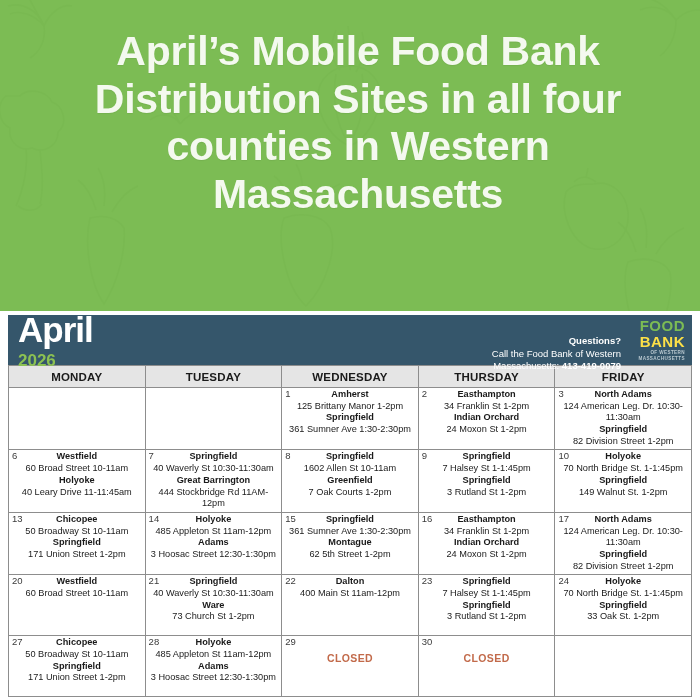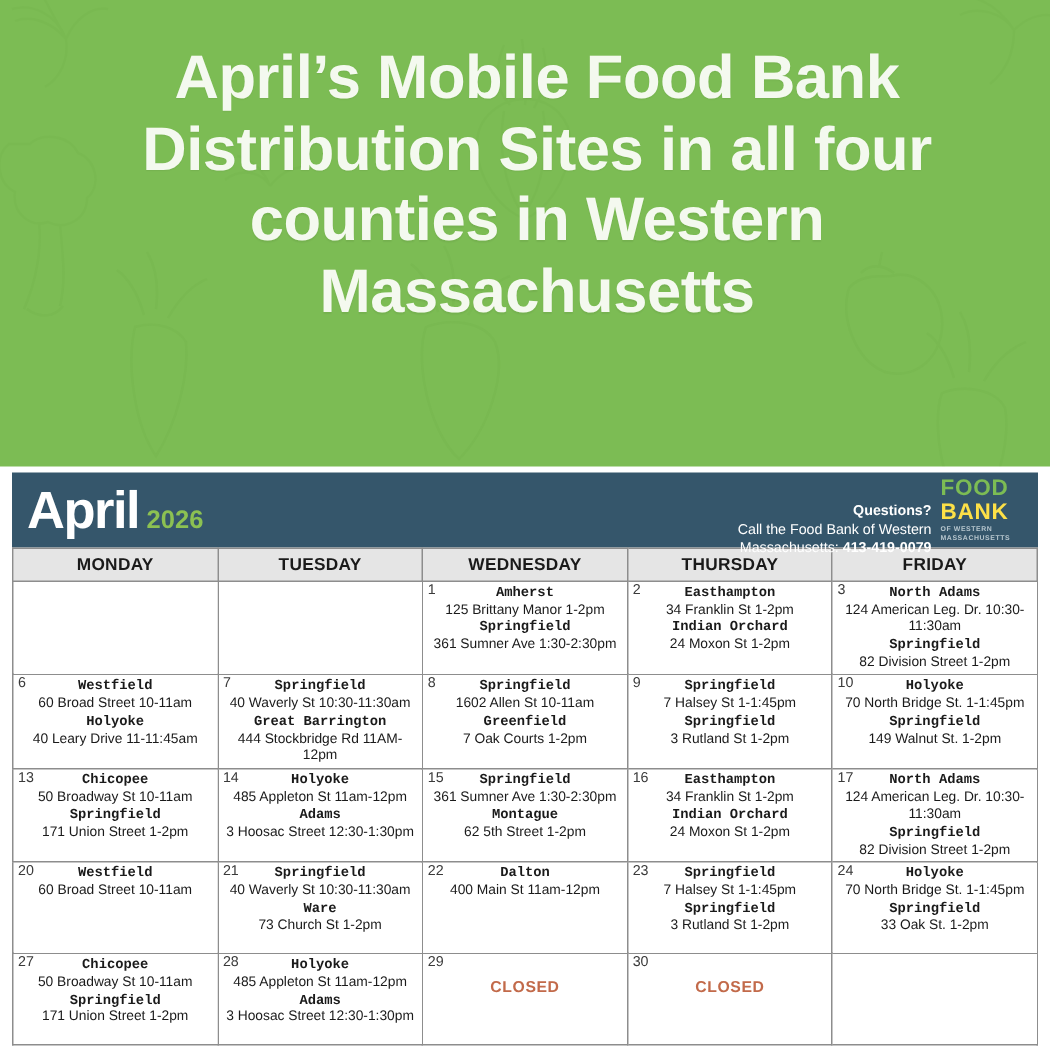--- a/index.html
+++ b/index.html
@@ -53,20 +53,21 @@
     background: #35566b;
     display: flex;
     align-items: center;
     justify-content: space-between;
     padding: 0 7px 0 10px;
   }
   .month-block {
     display: flex;
     align-items: baseline;
     gap: 5px;
+    flex-direction: column;
   }
   .month-name {
     color: #ffffff;
     font-size: 35px;
     font-weight: bold;
     line-height: 1;
     letter-spacing: -1px;
   }
   .month-year {
     color: #8cc152;
@@ -85,21 +86,21 @@
     color: #ffffff;
     font-size: 9.5px;
     line-height: 1.32;
     margin-top: 28px;
   }
   .questions .q1 { font-weight: bold; }
   .questions .phone { font-weight: bold; }
 
   .logo {
     width: 58px;
-    text-align: left;
+    text-align: right;
     line-height: 1;
   }
   .logo .l-food {
     font-size: 15px;
     font-weight: bold;
     color: #7cbc54;
     letter-spacing: .5px;
     display: block;
   }
   .logo .l-bank {
@@ -150,21 +151,21 @@
     color: #3a3a3a;
     line-height: 1;
   }
   .cell-body {
     padding: 1px 3px 2px 3px;
     text-align: center;
     font-size: 9.2px;
     line-height: 1.27;
     color: #1a1a1a;
   }
-  .cell-body .site { font-weight: bold; font-family: Liberation Mono, monospace; }
+  .cell-body .site { font-weight: bold; }
   .cell-body .addr { font-weight: normal; }
   .closed {
     margin-top: 16px;
     text-align: center;
     color: #c26a4a;
     font-weight: bold;
     font-size: 10.5px;
     letter-spacing: .4px;
   }
   .empty-cell { }

